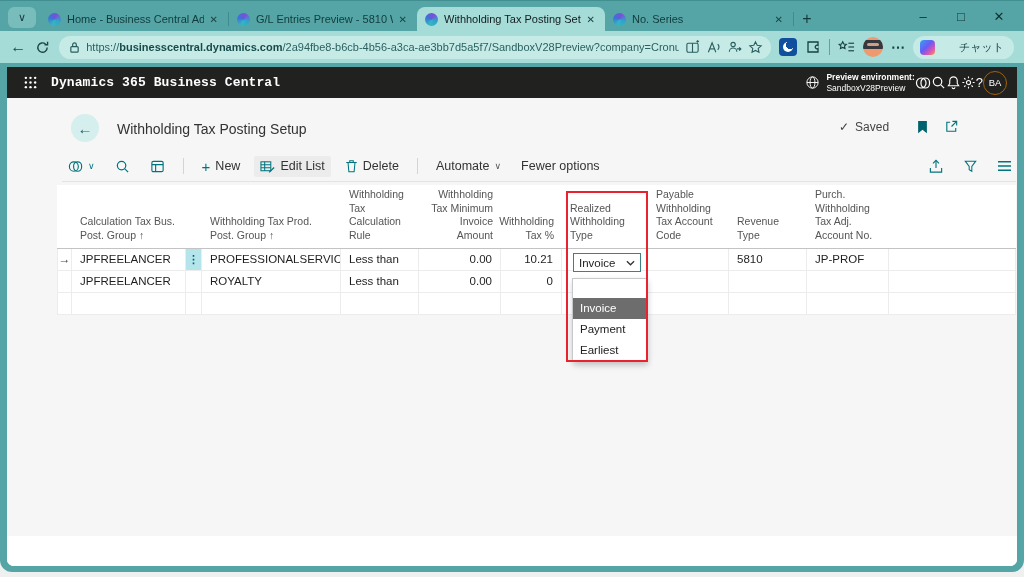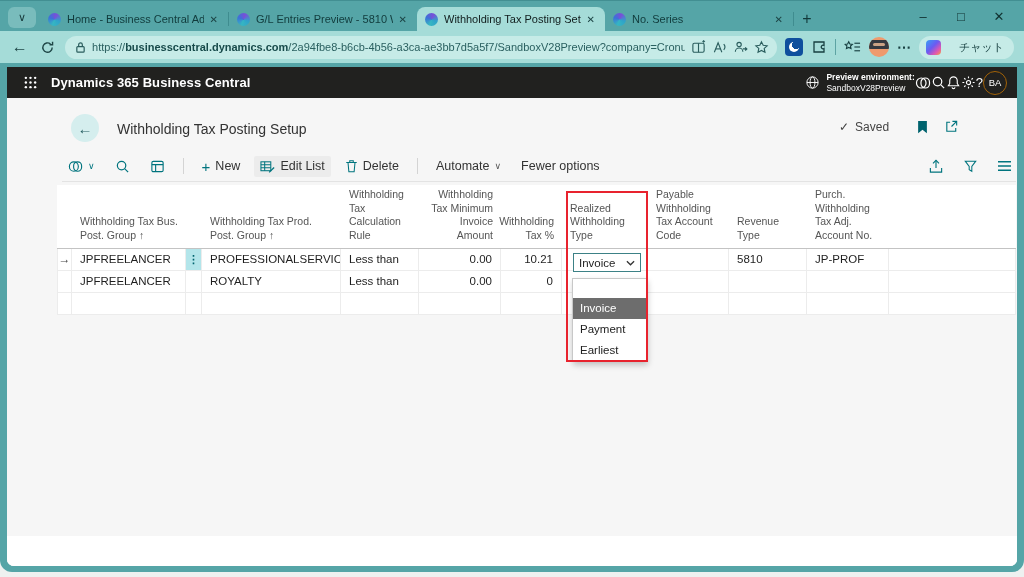--- a/index.html
+++ b/index.html
@@ -38,30 +38,30 @@
   .pill-ico { color:#2a5d5d; display:flex; align-items:center; flex:none; }
   .ext-badge { width:18px; height:18px; border-radius:4px; background:#0f4f9d; position:relative; flex:none; }
   .ext-badge i { position:absolute; left:4px; top:4px; width:10px; height:10px; border-radius:50%;
                  background:radial-gradient(circle at 70% 30%, #0f4f9d 40%, #fff 42%); display:block; }
   .abar-ico { color:#173f40; display:flex; align-items:center; flex:none; }
   .vdiv { width:1px; height:16px; background:#5da3a3; }
   .avatar-ninja { width:20px; height:20px; border-radius:50%; background:#ef9a6d; position:relative; overflow:hidden; flex:none; }
   .avatar-ninja .band { position:absolute; left:0; top:3px; width:100%; height:9px; background:#35383f; }
   .avatar-ninja .eyes { position:absolute; left:4px; top:6px; width:12px; height:3px; background:#caa184; border-radius:2px; }
   .copilot-pill { height:23px; border-radius:12px; background:#c6ebe7; display:flex; align-items:center;
-                  gap:18px; padding:0 10px 0 7px; font-size:11px; color:#10393a; flex:none; }
+                  gap:24px; padding:0 10px 0 7px; font-size:11px; color:#10393a; flex:none; }
   .cp-logo { width:15px; height:15px; border-radius:4px;
              background:linear-gradient(135deg,#37a0f4,#6a5bf2 45%,#e057b1 75%,#f7a23b); }
 
   
   .app { position:absolute; left:7px; right:7px; top:66px; bottom:6px; background:#f6f6f6;
          border-radius:0 0 7px 7px; overflow:hidden; }
   .bch { height:31px; background:#21211f; display:flex; align-items:center; color:#fff; padding:0 10px 0 8px; }
   .waffle { width:30px; height:100%; display:flex; align-items:center; justify-content:center; }
-  .bch-title { font-size:13px; font-weight:700; margin-left:6px; letter-spacing:.1px; }
+  .bch-title { font-size:13px; font-weight:700; margin-left:6px; letter-spacing:.1px;font-family:Liberation Mono, monospace; }
   .bch-right { margin-left:auto; display:flex; align-items:center; }
   .envbox { display:flex; align-items:center; gap:6px; font-size:8.5px; line-height:1.25; }
   .bch-ico { display:flex; align-items:center; color:#fff; }
   .bch-help { font-size:13px; }
   .bch-avatar { width:24px; height:24px; border-radius:50%; border:1px solid #a16207; display:flex;
                 align-items:center; justify-content:center; font-size:9.5px; }
 
   
   .content { position:relative; height:469px; background:#f6f6f6; }
 
@@ -388,21 +388,21 @@
                 <line x1="1" y1="6.5" x2="15" y2="6.5"></line>
                 <line x1="1" y1="11" x2="15" y2="11"></line>
               </svg>
           </span>
         </span>
       </div>
 
       <div class="table">
         <div class="grid thead">
           <div class="h"></div>
-          <div class="h">Withholding Tax Bus. Post. Group ↑</div>
+          <div class="h">Calculation Tax Bus. Post. Group ↑</div>
           <div class="h"></div>
           <div class="h">Withholding Tax Prod. Post. Group ↑</div>
           <div class="h">Withholding Tax Calculation Rule</div>
           <div class="h r">Withholding Tax Minimum Invoice Amount</div>
           <div class="h r">Withholding Tax %</div>
           <div class="h">Realized Withholding Type</div>
           <div class="h">Payable Withholding Tax Account Code</div>
           <div class="h">Revenue Type</div>
           <div class="h">Purch. Withholding Tax Adj. Account No.</div>
         </div>

